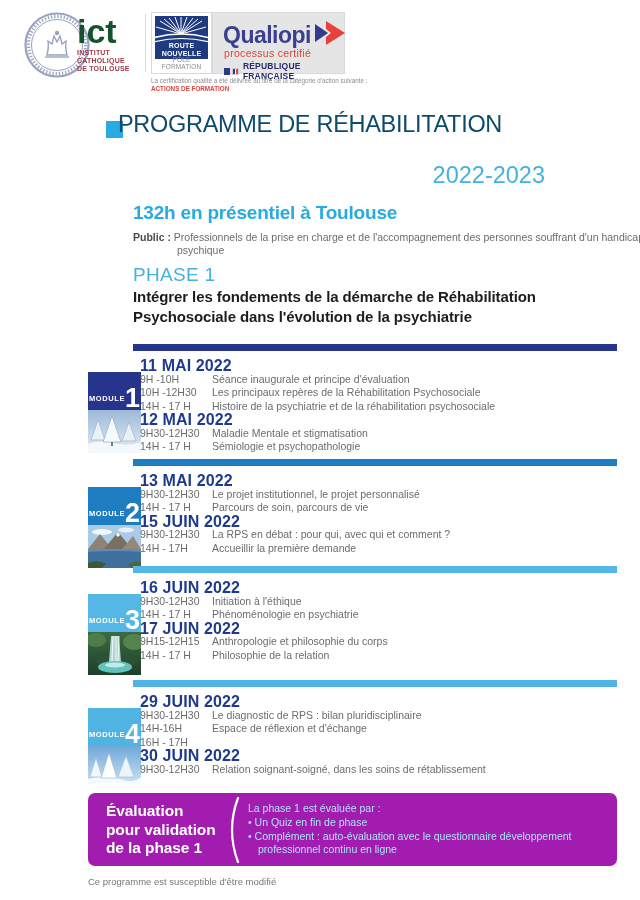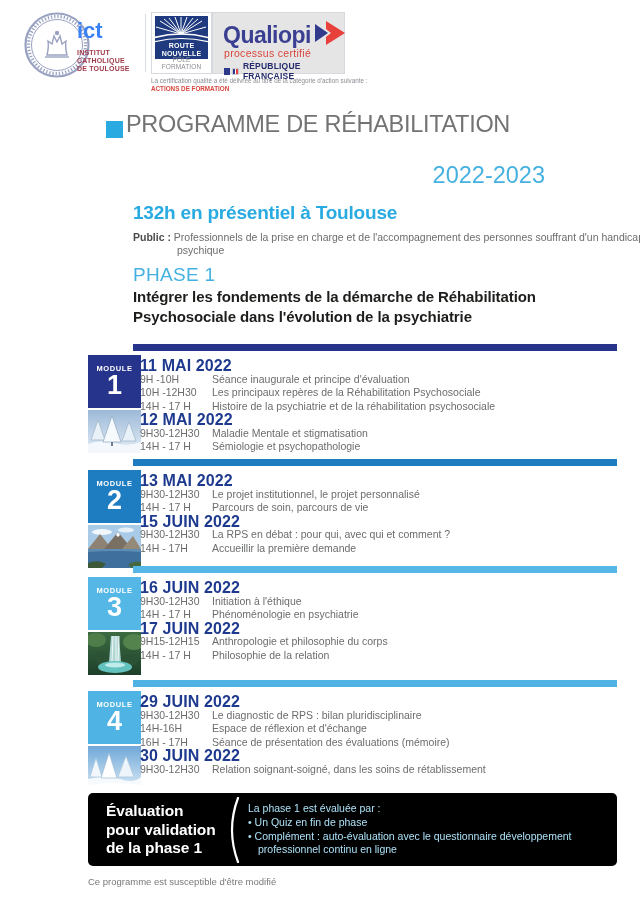--- a/index.html
+++ b/index.html
@@ -2,21 +2,21 @@
 <html><head>
 <meta charset="utf-8">
 <style>
   html,body{margin:0;padding:0;background:#fff;}
   body{font-family:"Liberation Sans",sans-serif;-webkit-font-smoothing:antialiased;}
   .page{position:relative;width:640px;height:900px;background:#fff;overflow:hidden;}
 
   
   .seal{position:absolute;left:23px;top:11px;width:68px;height:68px;}
   .ict{position:absolute;left:77px;top:16px;width:66px;}
-  .ict-acronym{font-size:22px;font-weight:bold;color:#3b82f6;line-height:30px;letter-spacing:0px;}
+  .ict-acronym{font-size:34px;font-weight:bold;color:#14532d;line-height:30px;letter-spacing:0px;}
   .ict-name{margin-top:3px;font-size:7px;font-weight:bold;color:#a03a4a;line-height:8px;letter-spacing:.2px;}
   .logo-divider{position:absolute;left:145px;top:14px;width:1px;height:58px;background:#d9dce1;}
   .route-box{position:absolute;left:151px;top:12px;width:61px;height:62px;border:1px solid #d6d9de;background:#fff;box-sizing:border-box;}
   .route-blue{position:absolute;left:3px;top:3px;width:53px;height:43px;background:#1f3a7e;overflow:hidden;}
   .route-blue svg{position:absolute;left:0;top:0;}
   .route-text{position:absolute;left:0;bottom:2px;width:100%;text-align:center;color:#fff;font-weight:bold;font-size:7px;line-height:7.5px;letter-spacing:.2px;}
   .route-sub{position:absolute;left:0;bottom:3px;width:100%;text-align:center;color:#8a8d92;font-size:6.5px;letter-spacing:.1px;}
   .qualiopi-box{position:absolute;left:212px;top:12px;width:133px;height:62px;border:1px solid #d6d9de;background:#e5e5e5;box-sizing:border-box;}
   .qualiopi-row{position:absolute;left:10px;top:8px;display:flex;align-items:center;}
   .qualiopi-brand{font-size:23px;font-weight:bold;color:#3a3f91;letter-spacing:-0.5px;}
@@ -24,32 +24,32 @@
   .qualiopi-tag{position:absolute;left:11px;top:34px;font-size:10.5px;color:#d8453c;letter-spacing:.3px;}
   .rf-row{position:absolute;left:11px;top:48px;display:flex;align-items:center;gap:2px;}
   .rf-sq1{width:7px;height:7px;background:#2d3a8c;}
   .rf-sq2{width:7px;height:7px;background:linear-gradient(to right,#2d3a8c 34%,#fff 34%,#fff 66%,#e8403a 66%);border:0.5px solid #c9ccd6;box-sizing:border-box;}
   .rf-text{font-size:8.5px;font-weight:bold;color:#252a6b;letter-spacing:.2px;margin-left:2px;}
   .cert-note{position:absolute;left:151px;top:77px;width:230px;font-size:6.3px;line-height:7.5px;color:#8a8d92;}
   .cert-cat{font-weight:bold;color:#d8453c;}
 
   
   .title-square{position:absolute;left:106px;top:121px;width:17px;height:17px;background:#29abe2;}
-  .page-title{position:absolute;left:126px;top:112px;width:420px;font-size:23.5px;line-height:24.5px;color:#737373;letter-spacing:-0.3px;}
+  .page-title{position:absolute;left:118px;top:112px;width:420px;font-size:23.5px;line-height:24.5px;color:#0c4a6e;letter-spacing:-0.3px;}
   .years{position:absolute;left:130px;top:162px;width:415px;text-align:right;font-size:23.5px;color:#45b1e0;letter-spacing:0px;}
   .subtitle{position:absolute;left:133px;top:202px;font-size:19px;font-weight:bold;color:#29abe2;letter-spacing:-0.2px;}
   .public{position:absolute;left:133px;top:231px;width:484px;font-size:10.5px;line-height:13px;color:#6b6c6e;padding-left:44px;text-indent:-44px;box-sizing:content-box;}
   .public b{color:#4b4b4d;}
   .phase-label{position:absolute;left:133px;top:264px;font-size:19px;color:#45b1e0;letter-spacing:.3px;}
   .phase-desc{position:absolute;left:133px;top:287px;width:450px;font-size:15px;font-weight:bold;color:#1d1d1b;line-height:19.5px;letter-spacing:-0.1px;}
 
   
   .module{position:absolute;left:88px;width:529px;}
   .module-bar{position:absolute;left:45px;top:0;width:484px;height:7px;}
-  .module-badge{position:absolute;left:0;top:11px;width:53px;height:53px;display:flex;flex-direction:column;align-items:center;justify-content:center;color:#fff;}
+  .module-badge{position:absolute;left:0;top:28px;width:53px;height:53px;display:flex;align-items:center;justify-content:center;color:#fff;}
   .module-badge .mlabel{font-size:7.5px;font-weight:bold;letter-spacing:.6px;line-height:8px;}
   .module-badge .mnum{font-size:27px;font-weight:bold;line-height:25px;}
   .module-thumb{position:absolute;left:0;top:66px;width:53px;height:43px;overflow:hidden;}
   .module-thumb svg{display:block;}
   .module-content{position:absolute;left:52px;top:15px;width:470px;}
   .date-heading{font-size:16px;font-weight:bold;color:#1e3a8f;line-height:13.5px;letter-spacing:.1px;}
   .session-row{display:flex;font-size:10.5px;color:#6b6c6e;line-height:13.5px;}
   .session-time{width:72px;flex-shrink:0;}
 
   
@@ -314,32 +314,31 @@
           <div class="session-row">
             <span class="session-time">9H30-12H30</span>
             <span class="session-topic">Le diagnostic de RPS : bilan pluridisciplinaire</span>
           </div>
           <div class="session-row">
             <span class="session-time">14H-16H</span>
             <span class="session-topic">Espace de réflexion et d'échange</span>
           </div>
           <div class="session-row">
             <span class="session-time">16H - 17H</span>
-            <span class="session-topic">Séance de présentation des évaluations (mémoire)</span>
           </div>
           <div class="date-heading">30 JUIN 2022</div>
           <div class="session-row">
             <span class="session-time">9H30-12H30</span>
             <span class="session-topic">Relation soignant-soigné, dans les soins de rétablissement</span>
           </div>
         </div>
       </div>
     </div>
 
-  <div class="eval-box" style="background: #000000;">
+  <div class="eval-box" style="background: #a21caf; border-radius: 7px;">
     <div class="eval-title">
       <div>Évaluation</div>
       <div>pour validation</div>
       <div>de la phase 1</div>
     </div>
     <div class="eval-paren">
       <svg width="18" height="66" viewBox="0 0 18 66">
         <path d="M14 1 Q2 33 14 65" fill="none" stroke="#ffffff" stroke-width="2.2" stroke-linecap="round"></path>
       </svg>
     </div>

